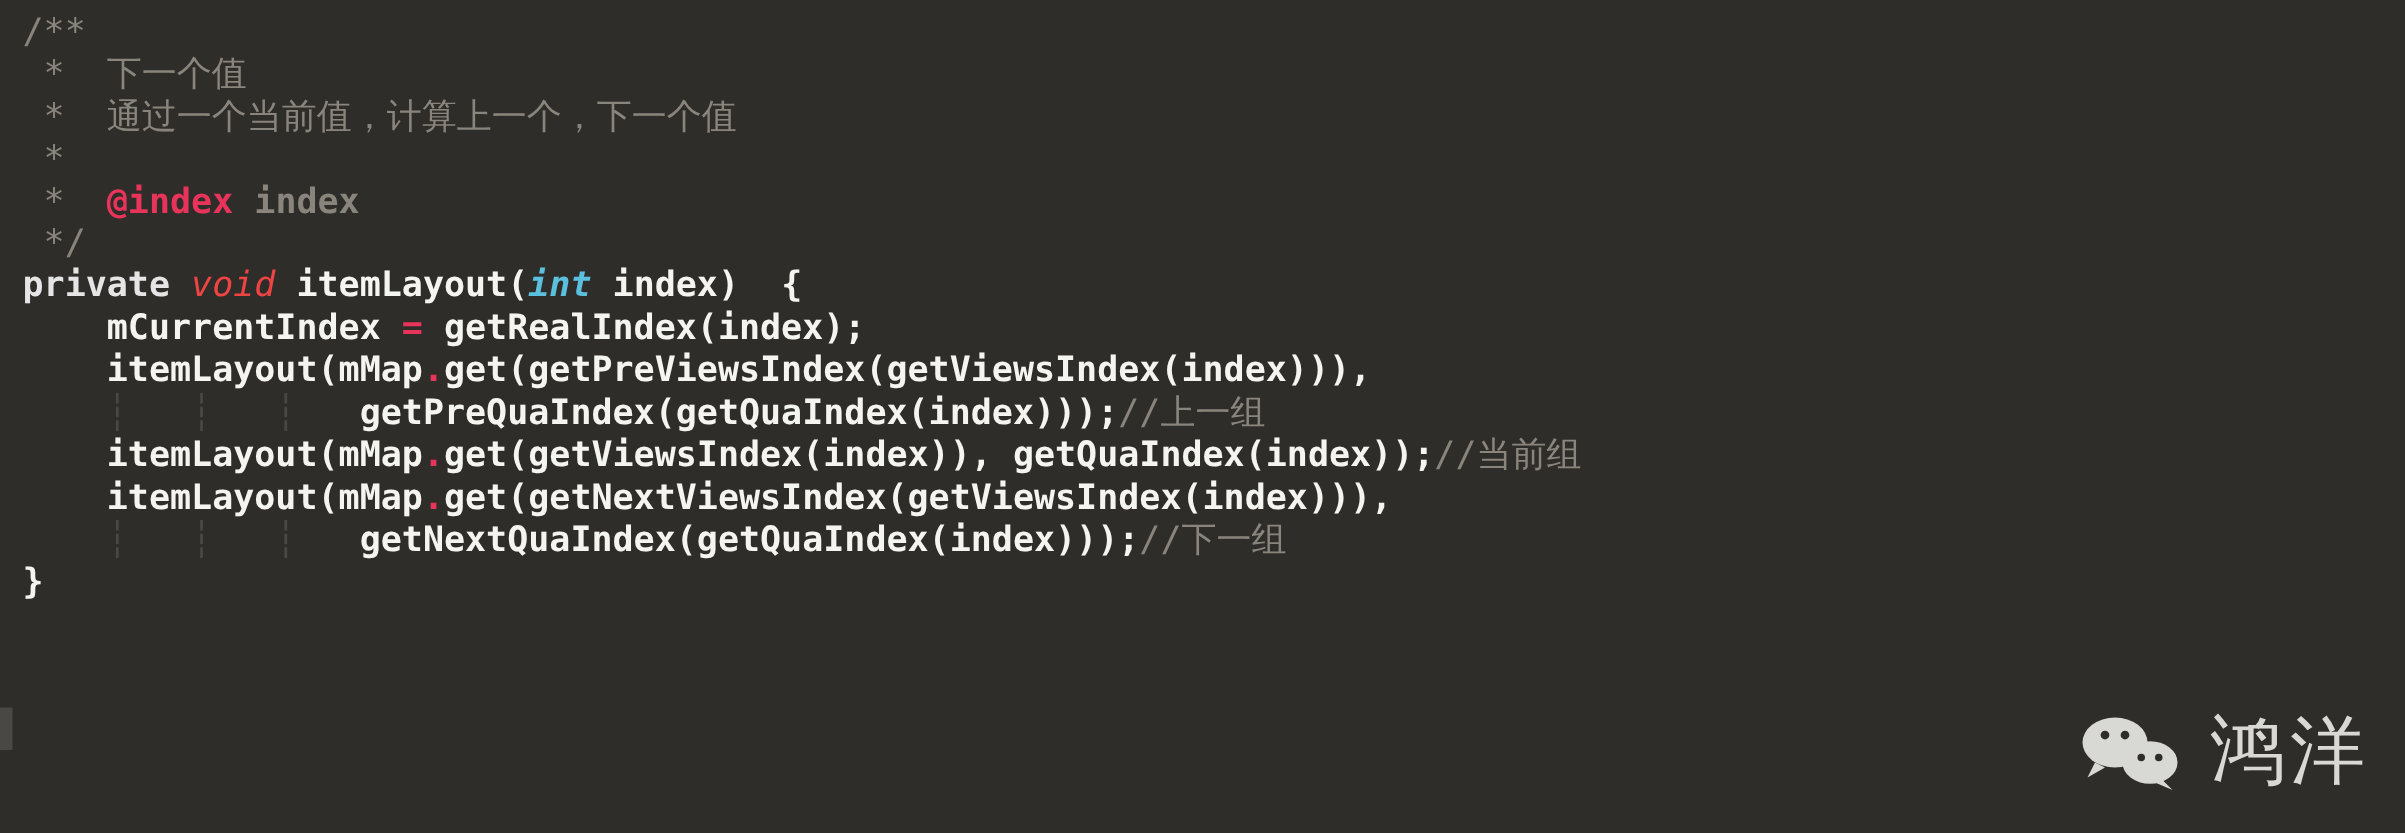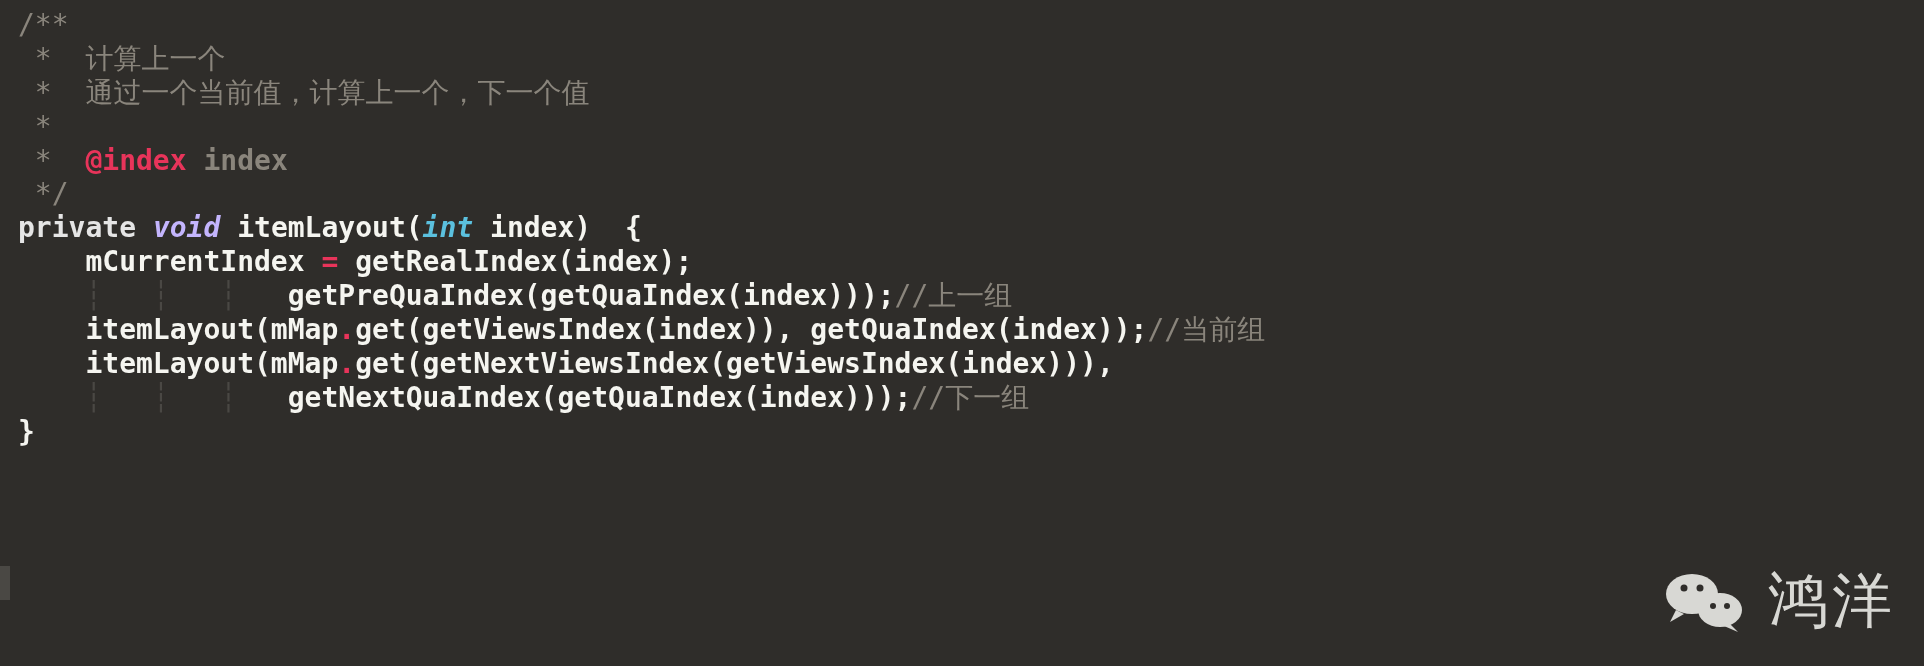--- a/index.html
+++ b/index.html
@@ -14,21 +14,21 @@
       overflow: hidden;
       padding: 8px 0 0 18px;
       line-height: 1.21;
       position: relative;
     }
     .code-line { white-space: pre; }
     .comment { color: #8a857c; font-weight: normal; }
     .comment-bold { color: #8a857c; font-weight: bold; }
     .doc-tag { color: #e8345a; font-weight: bold; }
     .keyword-private { color: #e5e5e5; font-weight: bold; }
-    .keyword-void { color: #c4b5fd; font-style: italic; font-weight: bold; }
+    .keyword-void { color: #ef4444; font-style: italic; font-weight: normal; }
     .keyword-int { color: #5bc0de; font-style: italic; font-weight: bold; }
     .method { color: #f5f5f0; margin-top: 25px; }
     .operator { color: #e8345a; }
     .identifier { color: #f5f5f0; text-align: center; }
     .punct { color: #f5f5f0; }
     .indent-guide { color: #4a4844; }
     .watermark {
       position: absolute;
       right: 28px;
       bottom: 28px;
@@ -51,27 +51,28 @@
       width: 10px;
       height: 34px;
       background: #4a4844;
     }
   </style>
 </head>
 <body>
 
 <div>
 <div class="code-line"><span class="comment">/**</span></div>
-<div class="code-line"><span class="comment"> *  </span><span class="comment">计算上一个</span></div>
+<div class="code-line"><span class="comment"> *  </span><span class="comment">下一个值</span></div>
 <div class="code-line"><span class="comment"> *  </span><span class="comment">通过一个当前值，计算上一个，下一个值</span></div>
 <div class="code-line"><span class="comment"> *</span></div>
 <div class="code-line"><span class="comment"> *  </span><span class="doc-tag">@index</span><span class="comment-bold"> index</span></div>
 <div class="code-line"><span class="comment"> */</span></div>
 <div class="code-line"><span class="keyword-private">private</span><span> </span><span class="keyword-void">void</span><span> </span><span class="method">itemLayout(</span><span class="keyword-int">int</span><span class="identifier"> index)  {</span></div>
 <div class="code-line"><span>    </span><span class="identifier">mCurrentIndex </span><span class="operator">=</span><span class="identifier"> getRealIndex(index);</span></div>
+<div class="code-line"><span>    </span><span class="identifier">itemLayout(mMap</span><span class="operator">.</span><span class="identifier">get(getPreViewsIndex(getViewsIndex(index))),</span></div>
 <div class="code-line"><span>    </span><span class="indent-guide">┆   ┆   ┆   </span><span class="identifier">getPreQuaIndex(getQuaIndex(index)));</span><span class="comment">//上一组</span></div>
 <div class="code-line"><span>    </span><span class="identifier">itemLayout(mMap</span><span class="operator">.</span><span class="identifier">get(getViewsIndex(index)), getQuaIndex(index));</span><span class="comment">//当前组</span></div>
 <div class="code-line"><span>    </span><span class="identifier">itemLayout(mMap</span><span class="operator">.</span><span class="identifier">get(getNextViewsIndex(getViewsIndex(index))),</span></div>
 <div class="code-line"><span>    </span><span class="indent-guide">┆   ┆   ┆   </span><span class="identifier">getNextQuaIndex(getQuaIndex(index)));</span><span class="comment">//下一组</span></div>
 <div class="code-line"><span class="punct">}</span></div>
 </div>
 
 <div class="gutter-mark"></div>
 
 <div class="watermark">

